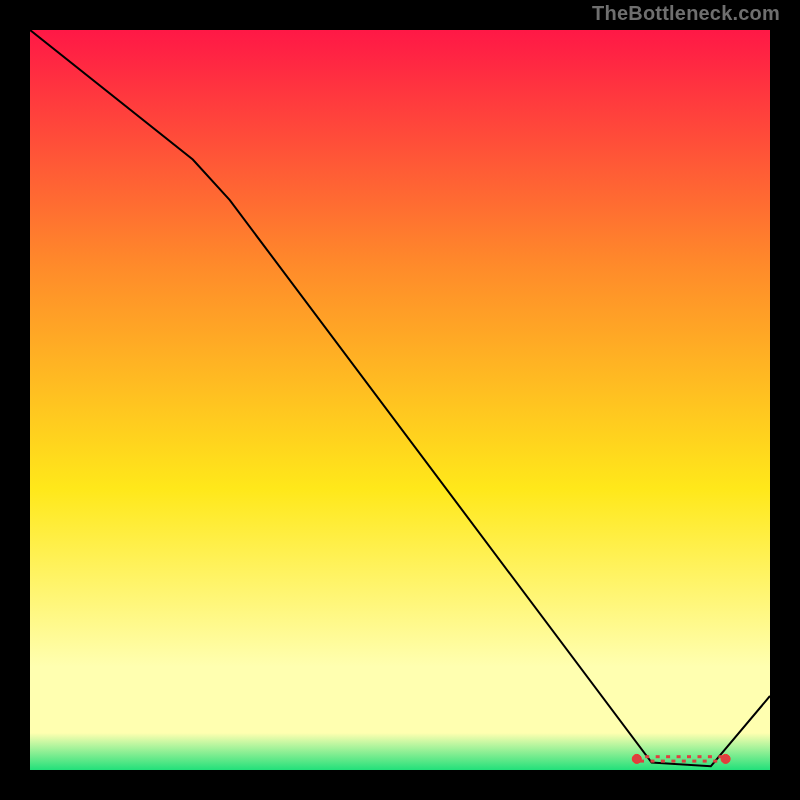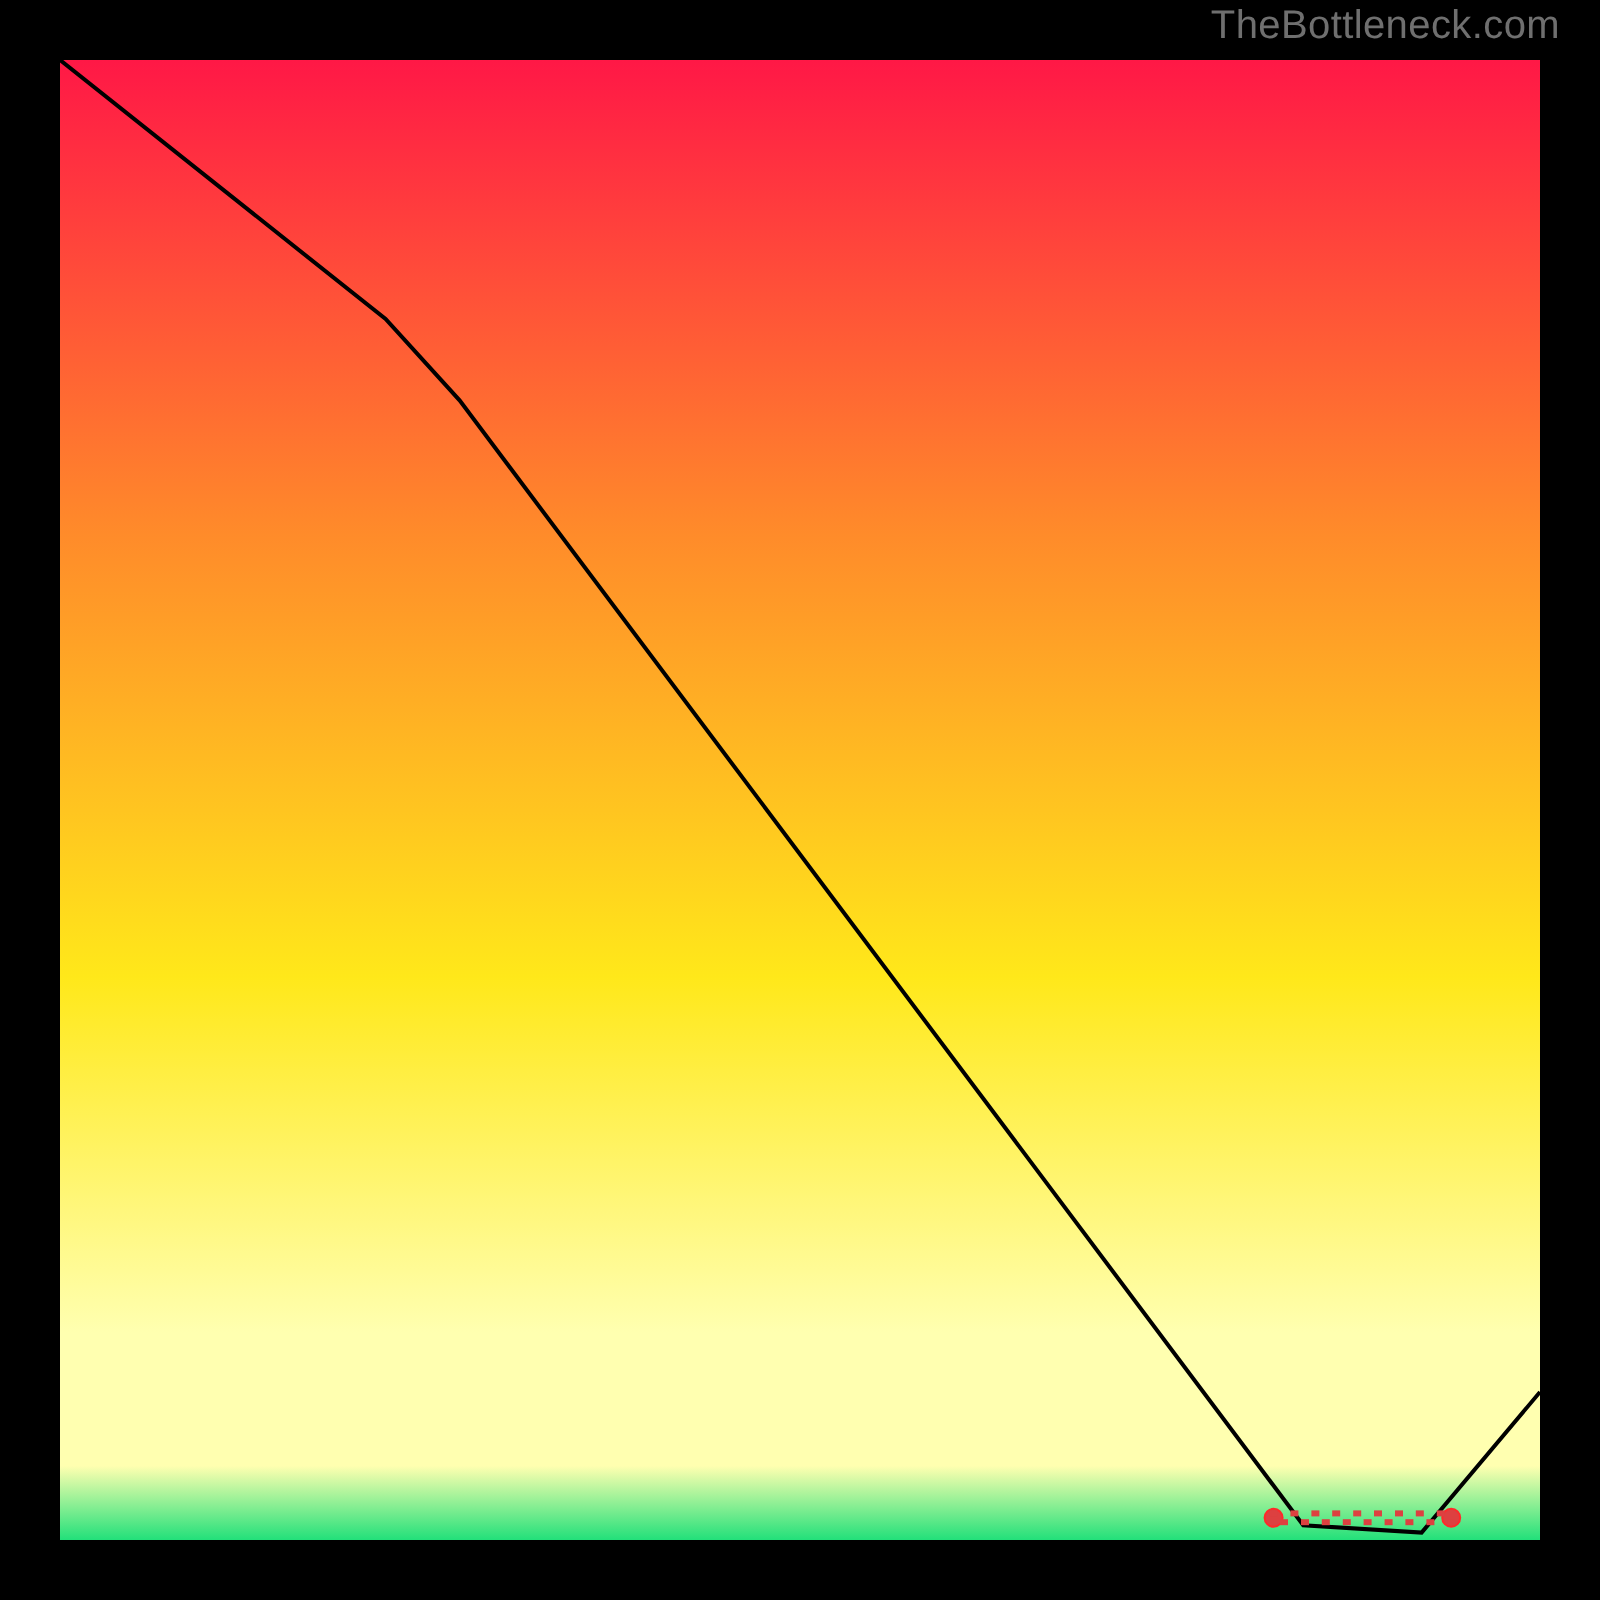--- a/index.html
+++ b/index.html
@@ -16,21 +16,21 @@
     width: 800px;
     height: 800px;
     background: #000000;
   }
   .attribution {
     position: absolute;
     top: 2px;
     right: 20px;
     color: #6f6f6f;
     font-size: 20px;
-    font-weight: 400;
+    font-weight: 700;
     letter-spacing: 0.2px;
     text-align: right;
   }
   .plot-area {
     position: absolute;
     left: 30px;
     top: 30px;
     width: 740px;
     height: 740px;
   }

